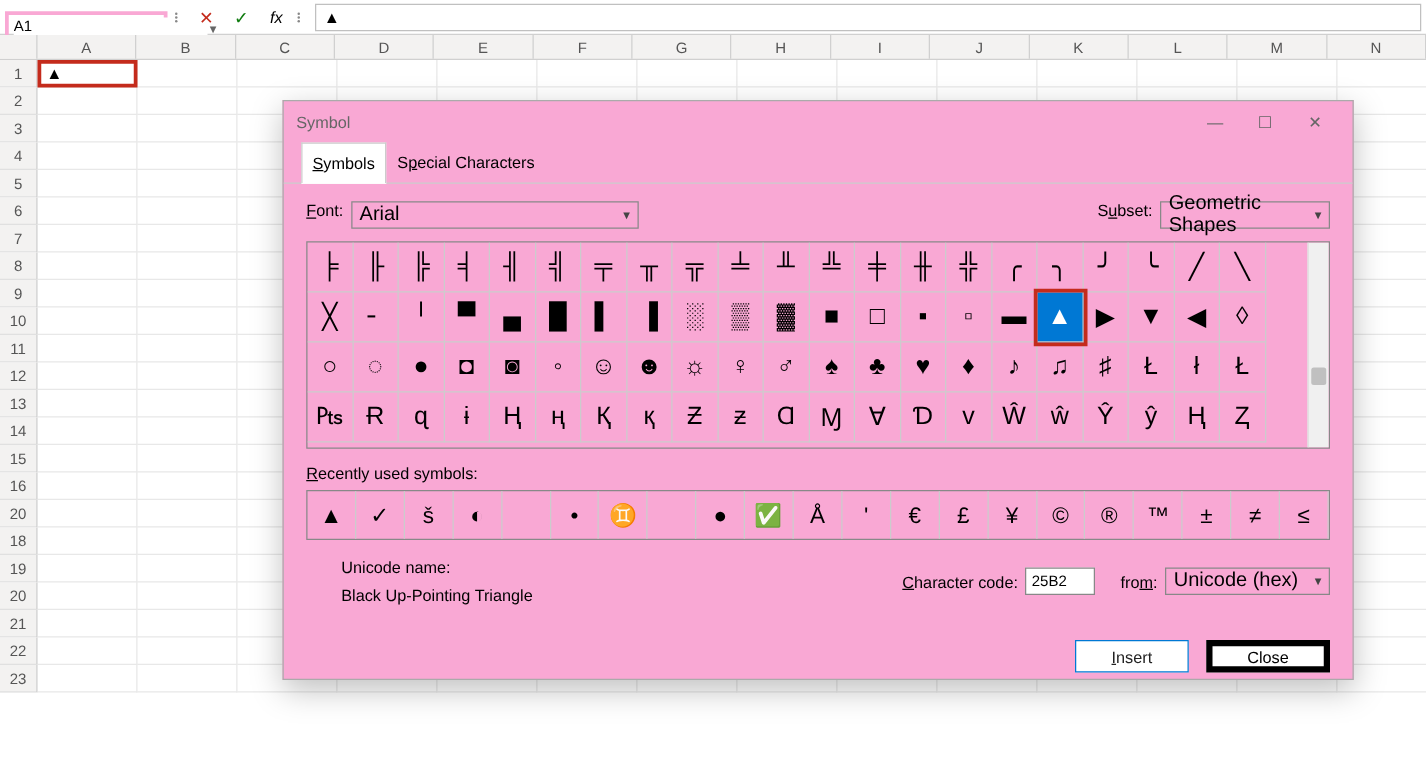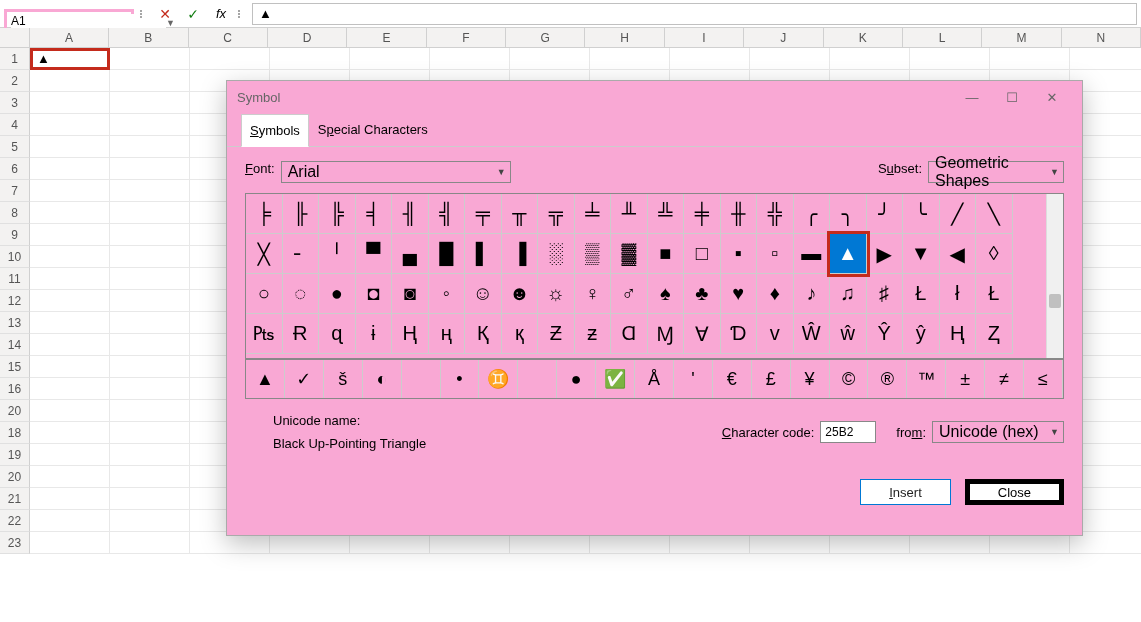--- a/index.html
+++ b/index.html
@@ -58,21 +58,21 @@
 .section-label { font-size:13px; margin:12px 0 6px; }
 .recent-grid { border:1px solid #888; height:40px; display:grid; grid-template-columns: repeat(21, 1fr); }
 .rsym { border-right:1px solid #ccc; display:flex; align-items:center; justify-content:center; font-size:18px; cursor:pointer; }
 
 .info-row { display:flex; align-items:center; font-size:13px; margin-top:14px; gap:6px; }
 .info-left { display:flex; flex-direction:column; gap:8px;margin-left:28px; }
 .info-row .spacer { flex:1; }
 .code-input { border:1px solid #888; height:22px; width:56px; padding:0 4px; font-size:12px; }
 .combo.from { width:132px; }
 
-.dialog-buttons { display:flex; justify-content:flex-end; gap:14px; padding:14px 18px 30px; }
+.dialog-buttons { display:flex; justify-content:flex-end; gap:14px; padding:14px 18px 5px; }
 .btn { height:26px; padding:0 28px; font-size:13px; border:5px solid #000000; background:#fff; cursor:pointer; }
 .btn.primary { border:1px solid #0078d4; color:#222; }
 
 u.hot { text-decoration: underline; }
 </style>
 </head>
 <body>
 
 <div class="formula-bar">
   <div class="name-box">
@@ -586,20 +586,21 @@
           <div class="sym">Ŷ</div>
           <div class="sym">ŷ</div>
           <div class="sym">Ⱨ</div>
           <div class="sym">Ⱬ</div>
         </div>
       <div class="scrollbar">
           <div class="thumb"></div>
         </div>
     </div>
 
+    <div class="section-label"><u class="hot">R</u>ecently used symbols:</div>
     <div class="recent-grid" id="recentgrid">
         <div class="rsym">▲</div>
         <div class="rsym">✓</div>
         <div class="rsym">š</div>
         <div class="rsym">◐</div>
         <div class="rsym"></div>
         <div class="rsym">•</div>
         <div class="rsym">♊</div>
         <div class="rsym"></div>
         <div class="rsym">●</div>

